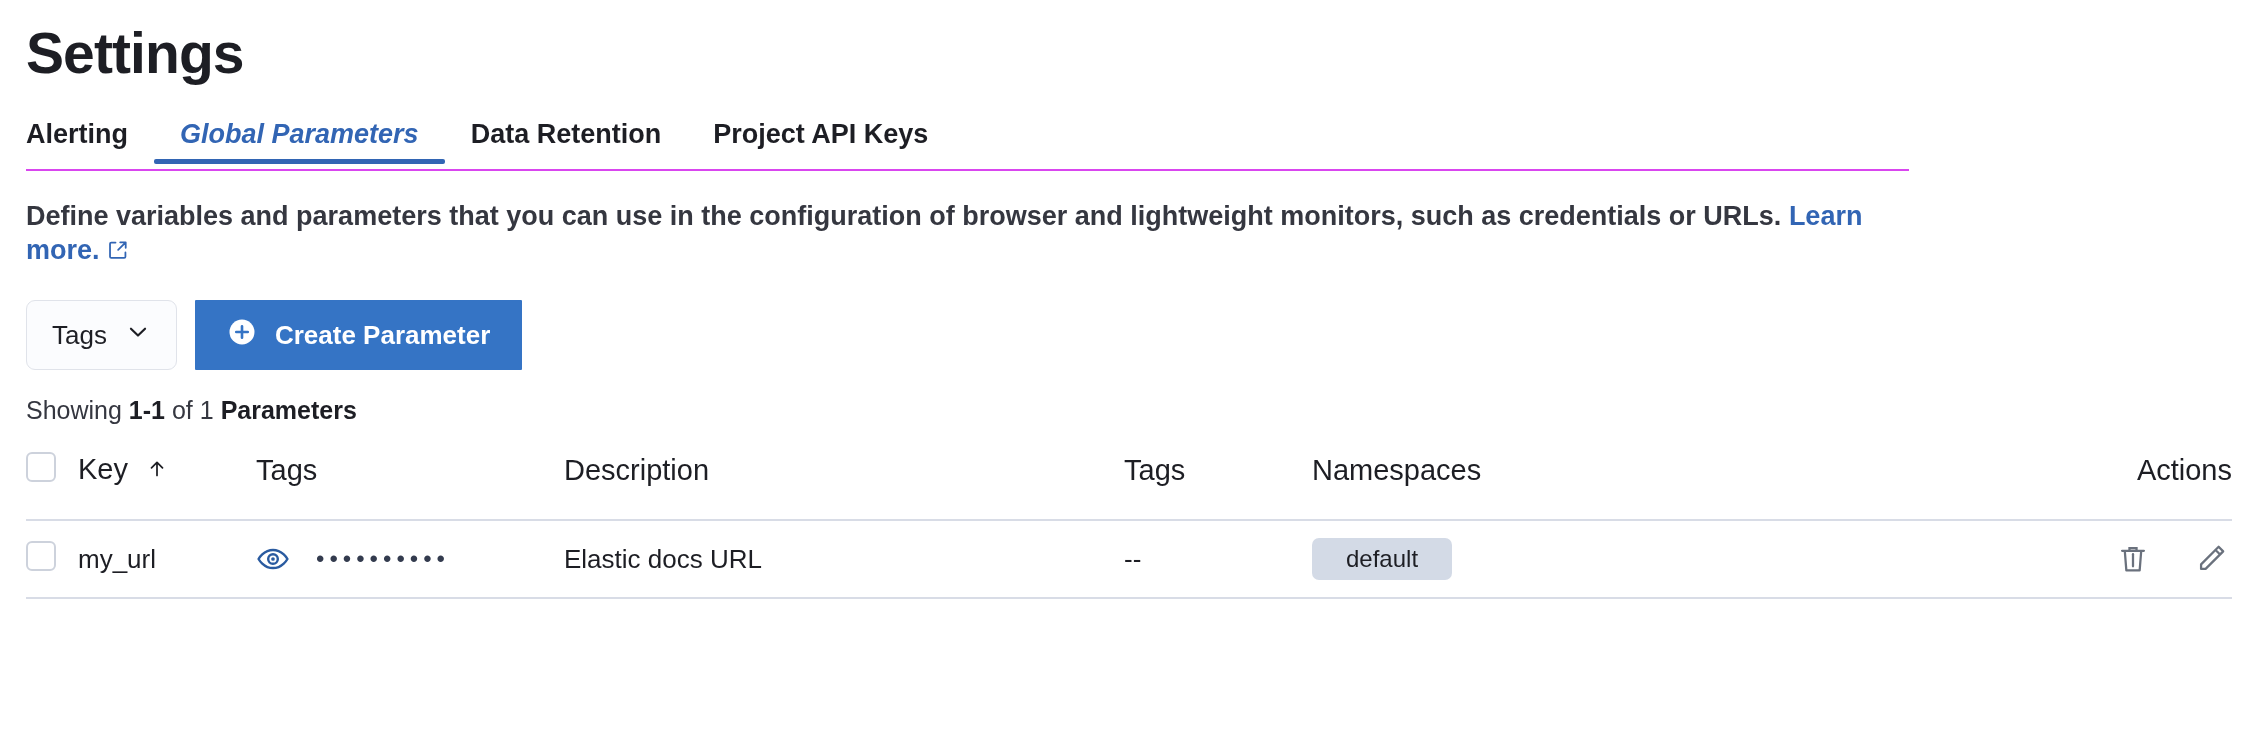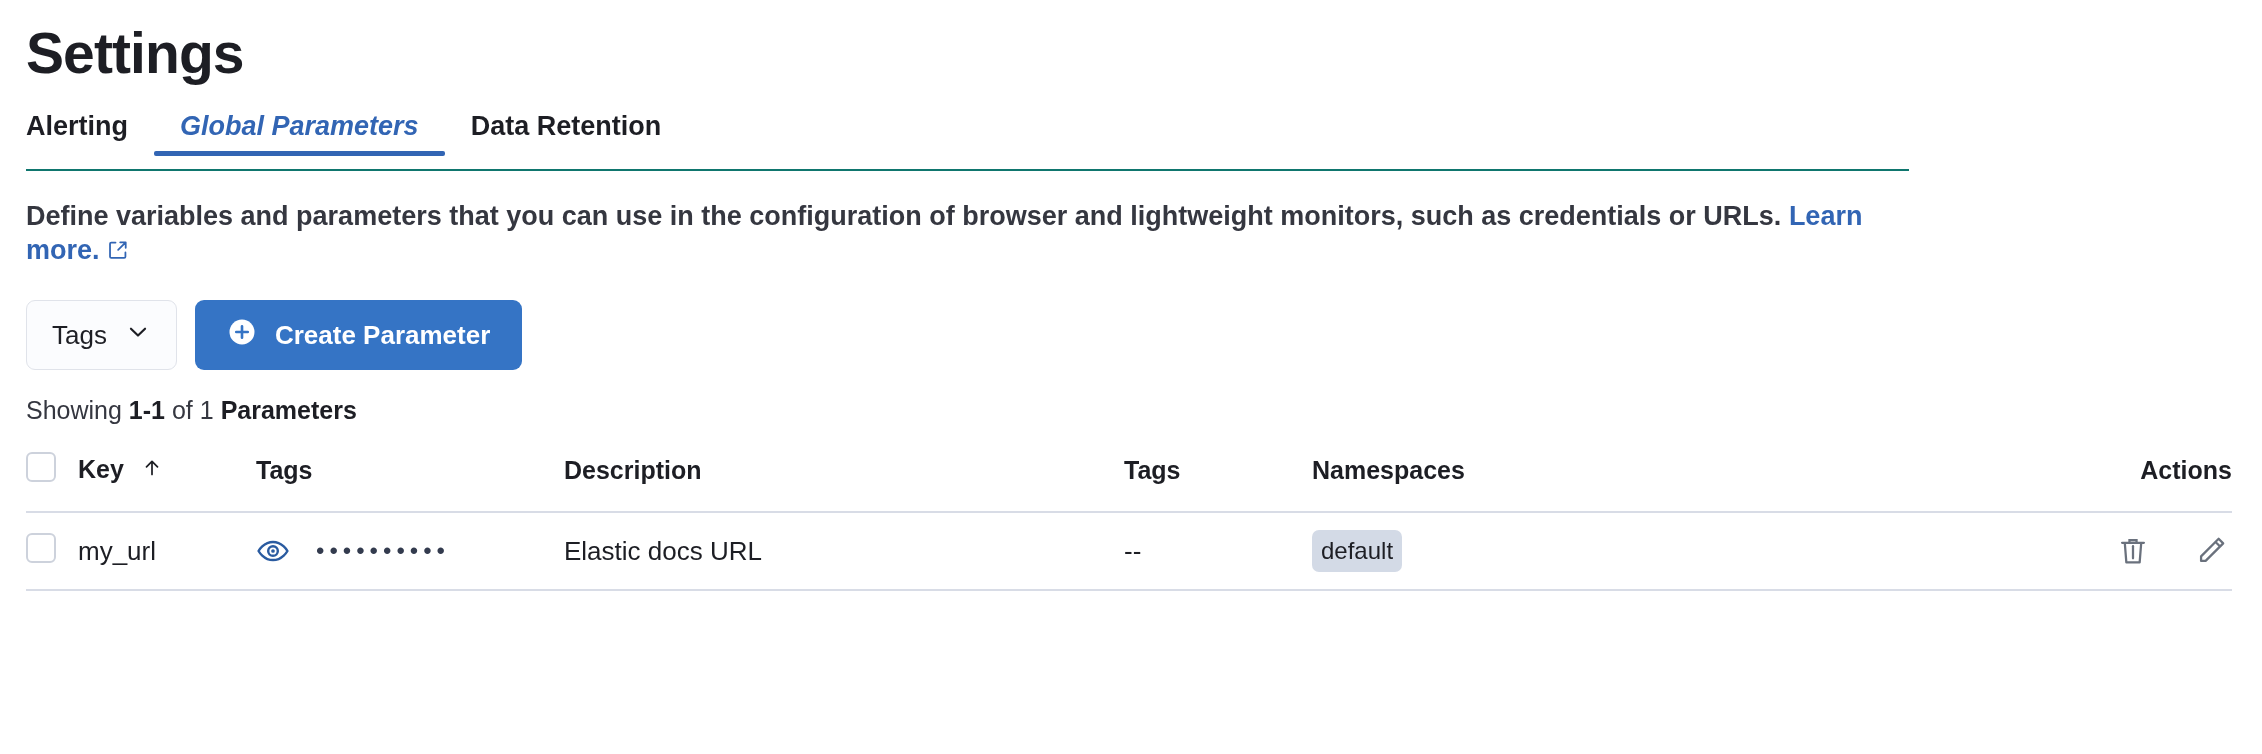--- a/index.html
+++ b/index.html
@@ -30,24 +30,24 @@
     color: #1d1e24;
     margin: 0;
     padding-top: 22px;
     line-height: 1.1;
     height: 68px;
   }
 
   
   .tabs {
     display: flex;
-    align-items: flex-start;
+    align-items: center;
     gap: 0;
     margin-top: 23px;
-    border-bottom: 2px solid #0f766e;
+    border-bottom: 2px solid #d946ef;
     height: 56px;
   }
   .tab {
     position: relative;
     font-size: 27px;
     font-weight: 700;
     color: #1d1e24;
     padding: 0 26px 14px 26px;
     cursor: pointer;
     white-space: nowrap;
@@ -140,21 +140,21 @@
 
   .create-btn {
     display: flex;
     align-items: center;
     justify-content: center;
     gap: 18px;
     height: 70px;
     box-sizing: border-box;
     padding: 0 32px;
     border: none;
-    border-radius: 9px;
+    border-radius: 1px;
     background: #3574c5;
     font-family: "Liberation Sans", sans-serif;
     font-size: 26px;
     font-weight: 700;
     color: #ffffff;
     cursor: pointer;
     white-space: nowrap;
   }
 
   
@@ -173,25 +173,25 @@
     border-collapse: collapse;
     table-layout: fixed;
   }
   .table th, .table td {
     text-align: left;
     padding: 0;
     vertical-align: middle;
   }
   .table thead th {
     height: 50px;
-    font-size: 25px;
-    font-weight: 700;
+    font-size: 29px;
+    font-weight: 400;
     color: #1d1e24;
     border-bottom: 2px solid #d8dce6;
-    padding-bottom: 16px;
+    padding-bottom: 24px;
   }
   .table tbody td {
     height: 76px;
     font-size: 26px;
     color: #1d1e24;
     border-bottom: 2px solid #d8dce6;
   }
   .col-check  { width: 52px; }
   .col-key    { width: 178px; }
   .col-value  { width: 308px; }
@@ -231,21 +231,21 @@
     color: #333b4e;
     line-height: 1;
   }
 
   .badge {
     display: inline-block;
     background: #d3dae6;
     color: #1d1e24;
     font-size: 24px;
     border-radius: 7px;
-    padding: 9px 9px;
+    padding: 9px 34px;
     line-height: 1;
   }
 
   .actions-cell {
     display: flex;
     align-items: center;
     justify-content: flex-end;
     gap: 44px;
     padding-right: 4px;
   }
@@ -261,20 +261,23 @@
 
   <div class="tabs">
     <div class="tab">
       <span>Alerting</span>
     </div>
     <div class="tab active">
       <span>Global Parameters</span>
     </div>
     <div class="tab">
       <span>Data Retention</span>
+    </div>
+    <div class="tab">
+      <span>Project API Keys</span>
     </div>
   </div>
 
   <div class="description">
     <span>Define variables and parameters that you can use in the configuration of browser and lightweight monitors, such as credentials or URLs.</span>
     <a href="#"><span>Learn more.</span></a><span class="ext-icon"><svg width="22" height="22" viewBox="0 0 16 16" fill="none">
           <path d="M6.2 2.6H3.1c-.5 0-.9.4-.9.9v9.4c0 .5.4.9.9.9h9.4c.5 0 .9-.4.9-.9v-3.1" stroke="#3265b4" stroke-width="1.3" stroke-linecap="round" stroke-linejoin="round"></path>
           <path d="M9.6 2.4h4v4M13.4 2.6 8.1 7.9" stroke="#3265b4" stroke-width="1.3" stroke-linecap="round" stroke-linejoin="round"></path>
         </svg></span>
   </div>

